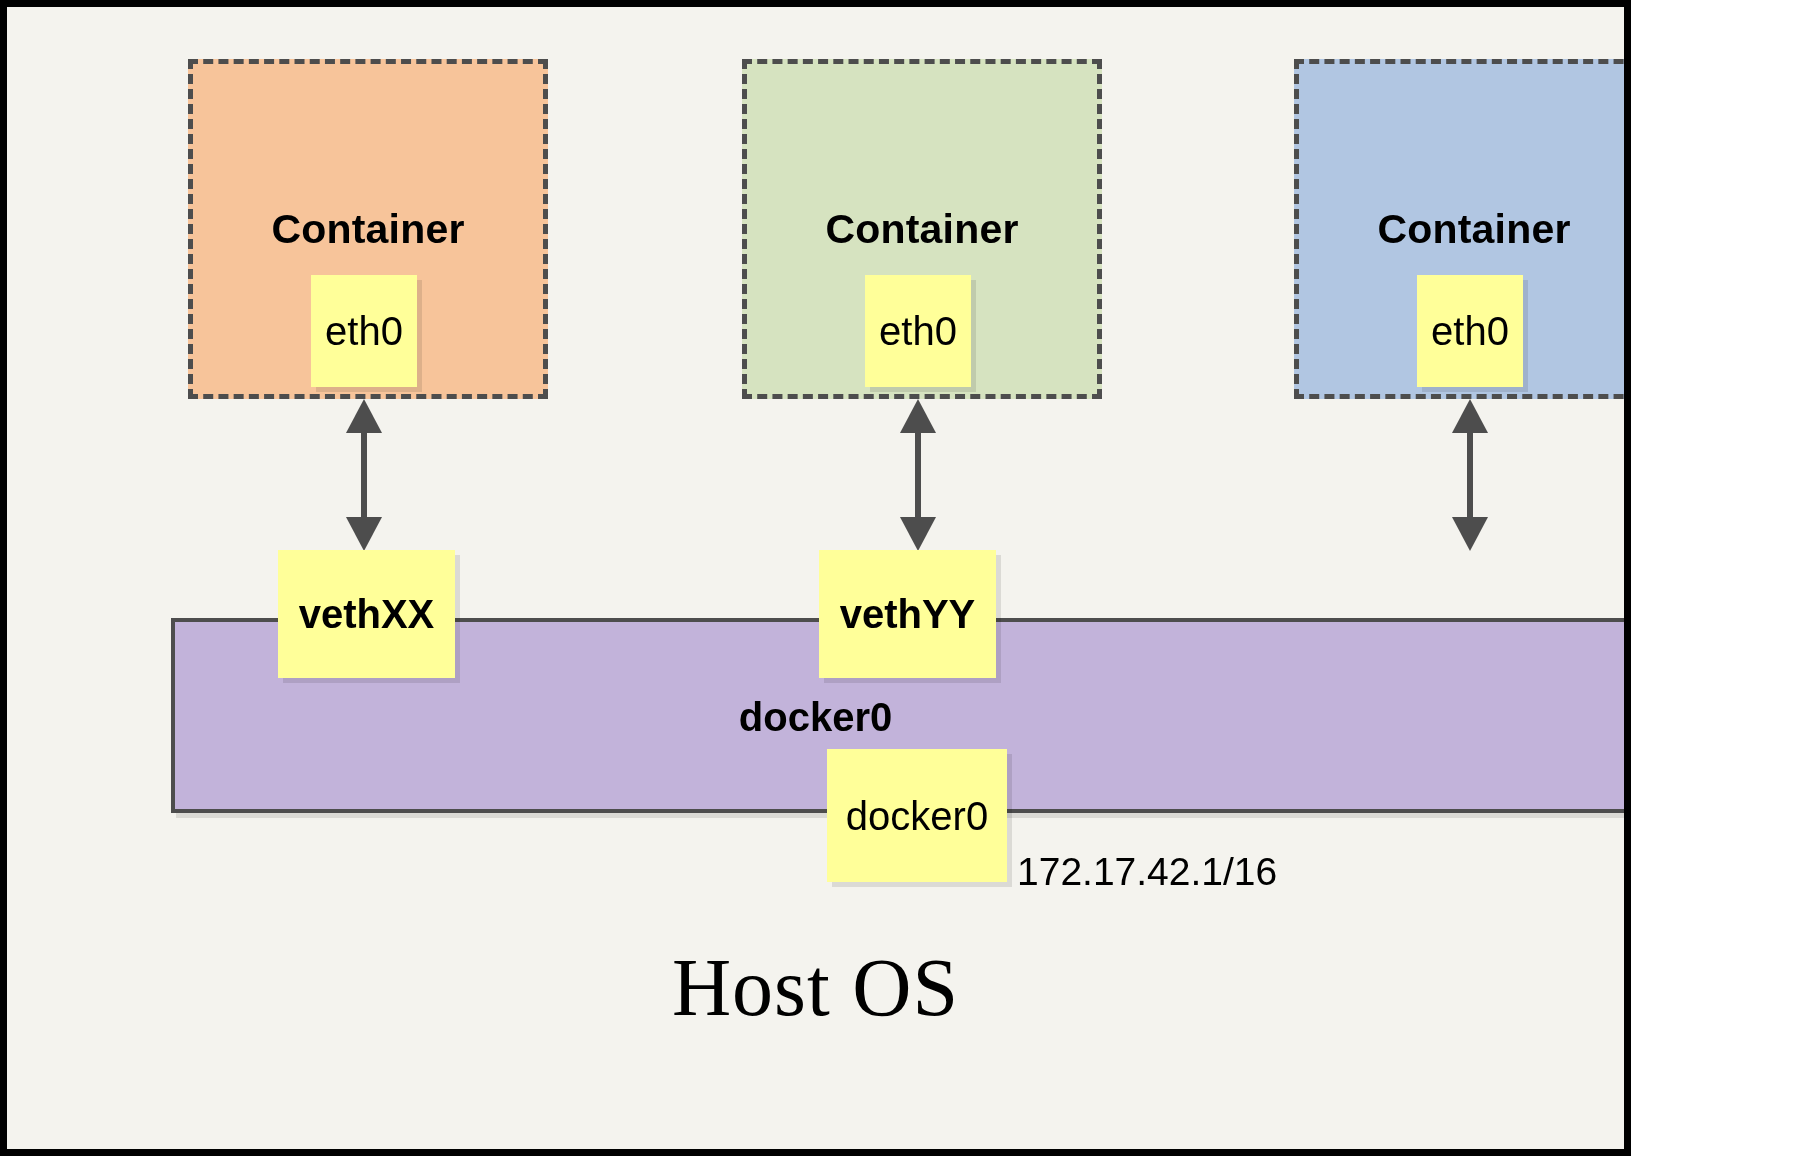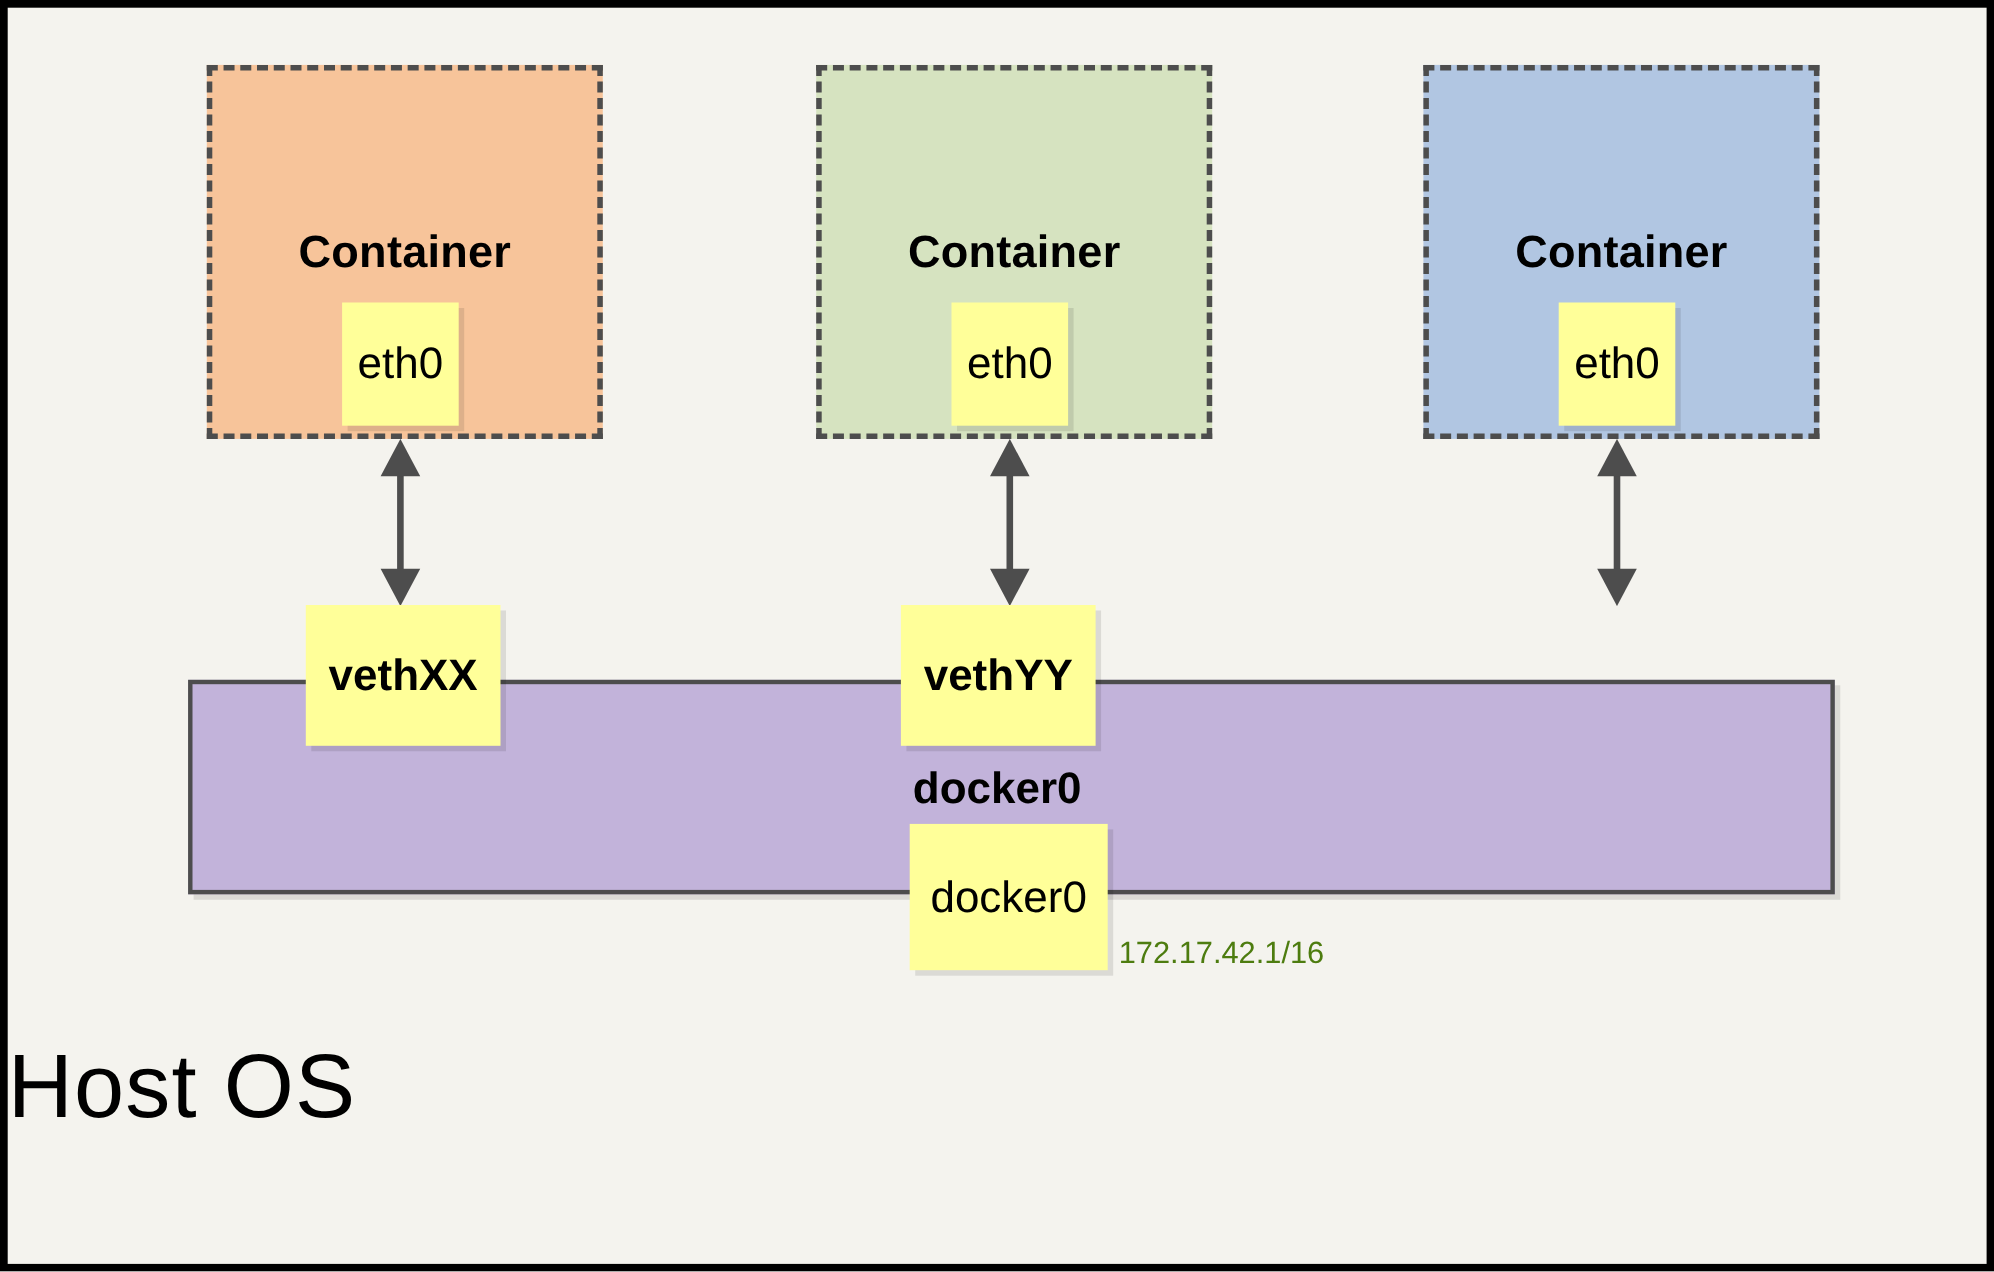--- a/index.html
+++ b/index.html
@@ -8,21 +8,21 @@
     padding: 0;
     background: #ffffff;
   }
   body {
     font-family: "Liberation Sans", sans-serif;
   }
 
   
   #diagram-frame {
     position: relative;
-    width: 1813px;
+    width: 1631px;
     height: 1156px;
     box-sizing: border-box;
     border: 7px solid #000000;
     background: #f4f3ee;
     overflow: hidden;
   }
 
   
   .container-box {
     position: absolute;
@@ -117,36 +117,38 @@
     font-weight: bold;
     color: #000000;
     line-height: 1;
     z-index: 4;
   }
 
   #ip-label {
     position: absolute;
     left: 1010px;
     top: 845px;
-    font-size: 28px;
-    color: #4d7c0f;
+    font-size: 39px;
+    color: #000000;
     line-height: 1;
     z-index: 4;
   }
 
   #host-os-label {
     position: absolute;
     left: 0;
     right: 0;
     top: 940px;
+    text-align: center;
     font-size: 82px;
     font-weight: normal;
     color: #000000;
     line-height: 1;
     letter-spacing: 1px;
+    font-family: Liberation Serif, serif;
   }
 </style>
 </head>
 <body>
 
 <div id="diagram-frame">
 
   <div class="container-box c0">
     <div class="container-title">Container</div>
   </div>

